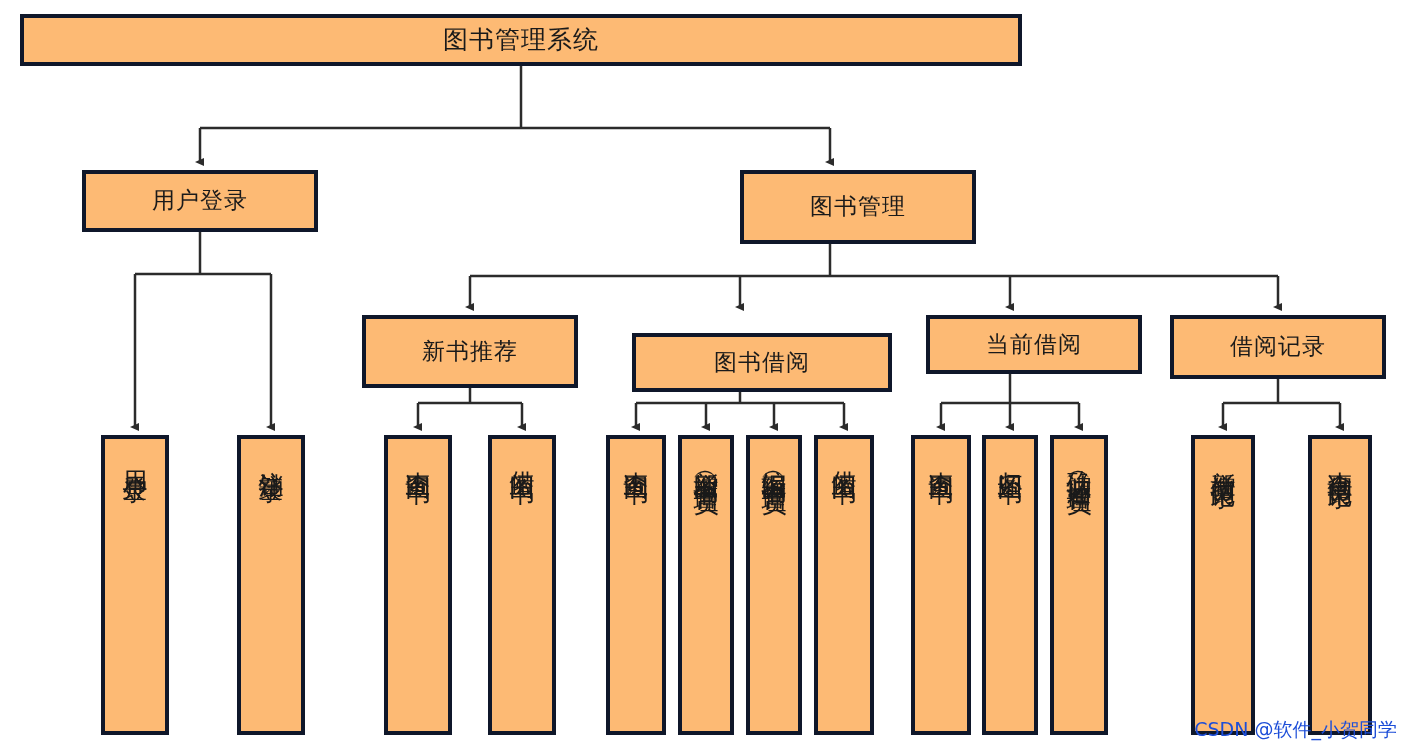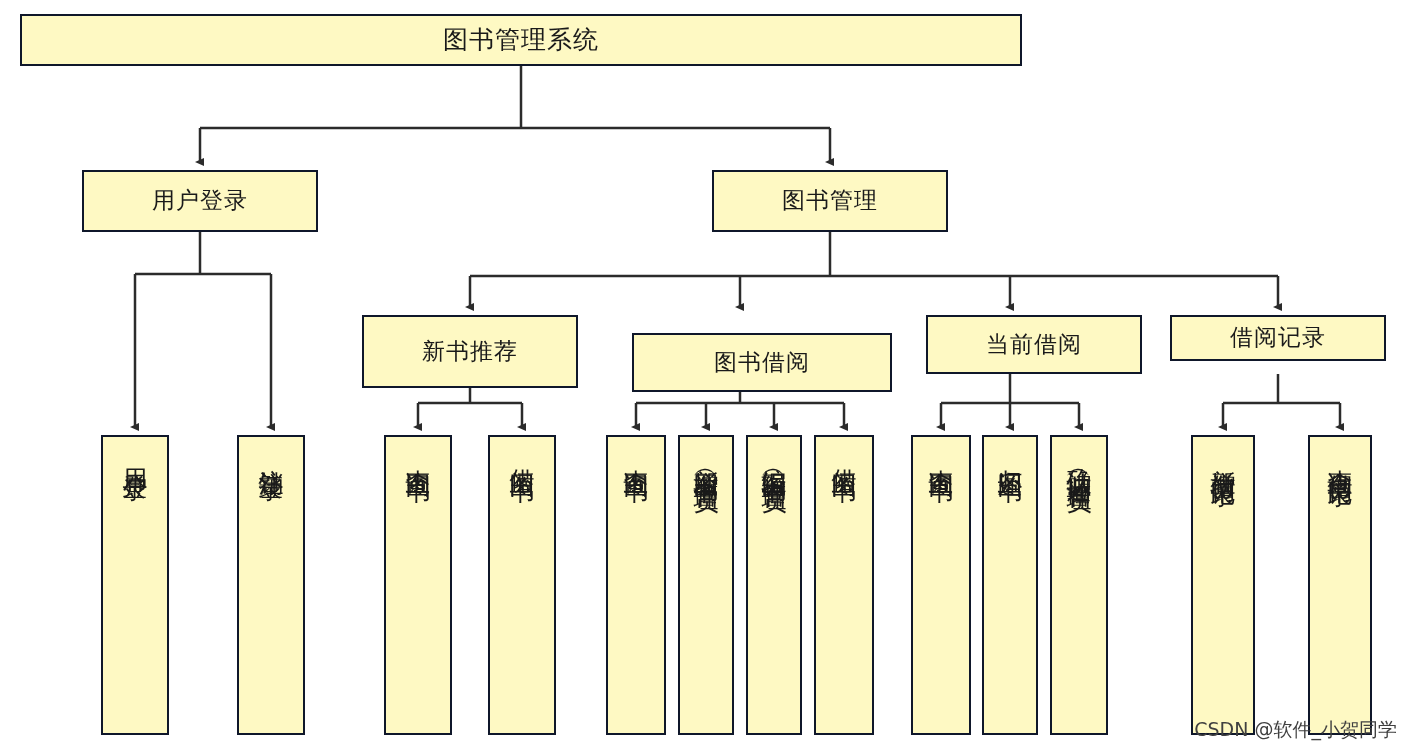--- a/index.html
+++ b/index.html
@@ -22,22 +22,22 @@
     position: absolute;
     left: 0;
     top: 0;
     width: 1405px;
     height: 747px;
     pointer-events: none;
   }
   .node {
     position: absolute;
     box-sizing: border-box;
-    border: 2px solid #0f172a;
-    background: #fef9c3;
+    border: 4px solid #0f172a;
+    background: #fdba74;
     display: flex;
     align-items: center;
     justify-content: center;
     color: #1a1a1a;
   }
   
   .node.horiz {
     font-size: 23px;
     letter-spacing: 1px;
     line-height: 1.1;
@@ -60,21 +60,21 @@
     display: block;
   }
   .node.root {
     font-size: 25px;
   }
   .watermark {
     position: absolute;
     right: 8px;
     bottom: 4px;
     font-size: 19px;
-    color: #404040;
+    color: #1d4ed8;
     white-space: nowrap;
     user-select: none;
   }
 </style>
 </head>
 <body>
 
 <div id="canvas">
 
   <svg class="connectors" viewBox="0 0 1405 747" xmlns="http://www.w3.org/2000/svg">
@@ -127,34 +127,34 @@
     </g>
   </svg>
 
   <div class="node horiz root" style="left:20px; top:14px; width:1002px; height:52px;">
     <span class="label">图书管理系统</span>
   </div>
 
   <div class="node horiz" style="left:82px; top:170px; width:236px; height:62px;">
     <span class="label">用户登录</span>
   </div>
-  <div class="node horiz" style="left:712px; top:170px; width:236px; height:62px;">
+  <div class="node horiz" style="left:740px; top:170px; width:236px; height:74px;">
     <span class="label">图书管理</span>
   </div>
 
   <div class="node horiz" style="left:362px; top:315px; width:216px; height:73px;">
     <span class="label">新书推荐</span>
   </div>
   <div class="node horiz" style="left:632px; top:333px; width:260px; height:59px;">
     <span class="label">图书借阅</span>
   </div>
   <div class="node horiz" style="left:902px; top:315px; width:216px; height:59px;margin-left:24px;">
     <span class="label">当前借阅</span>
   </div>
-  <div class="node horiz" style="left:1170px; top:315px; width:216px; height:46px;">
+  <div class="node horiz" style="left:1170px; top:315px; width:216px; height:64px;">
     <span class="label">借阅记录</span>
   </div>
 
   <div class="node vert" style="left:101px; top:435px; width:68px; height:300px;">
     <span class="label">用户登录</span>
   </div>
   <div class="node vert" style="left:237px; top:435px; width:68px; height:300px;">
     <span class="label">注销登录</span>
   </div>
 

